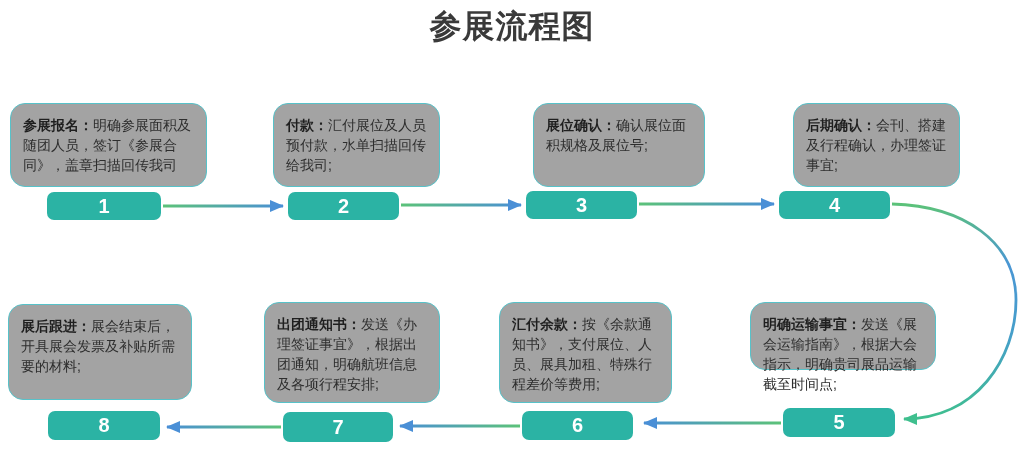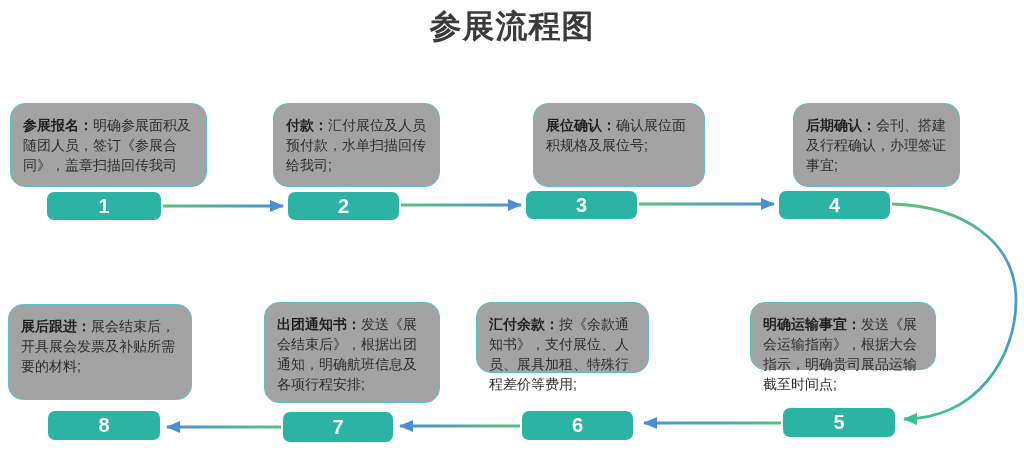--- a/index.html
+++ b/index.html
@@ -44,21 +44,21 @@
   .box-3{left:533px;top:103px;width:172px;height:84px;}
   .box-4{left:793px;top:103px;width:167px;height:84px;}
   
   .bar-1{left:47px;top:192px;width:114px;height:28px;}
   .bar-2{left:288px;top:192px;width:111px;height:28px;}
   .bar-3{left:526px;top:191px;width:111px;height:28px;}
   .bar-4{left:779px;top:191px;width:111px;height:28px;}
   
   .box-8{left:8px;top:304px;width:184px;height:96px;}
   .box-7{left:264px;top:302px;width:176px;height:101px;}
-  .box-6{left:476px;top:302px;width:173px;height:71px;}
+  .box-6{left:499px;top:302px;width:173px;height:101px;}
   .box-5{left:750px;top:302px;width:186px;height:68px;}
   
   .bar-8{left:48px;top:411px;width:112px;height:29px;}
   .bar-7{left:283px;top:412px;width:110px;height:30px;}
   .bar-6{left:522px;top:411px;width:111px;height:29px;}
   .bar-5{left:783px;top:408px;width:112px;height:29px;}
 </style>
 </head>
 <body>
 
@@ -138,21 +138,21 @@
   <div class="box box-5"><span class="lbl">明确运输事宜：</span><span>发送《展会运输指南》，根据大会指示，明确贵司展品运输截至时间点;</span></div>
   <div class="bar bar-5">
       <span>5</span>
     </div>
 
   <div class="box box-6"><span class="lbl">汇付余款：</span><span>按《余款通知书》，支付展位、人员、展具加租、特殊行程差价等费用;</span></div>
   <div class="bar bar-6">
       <span>6</span>
     </div>
 
-  <div class="box box-7"><span class="lbl">出团通知书：</span><span>发送《展会结束后》，根据出团通知，明确航班信息及各项行程安排;</span></div>
+  <div class="box box-7"><span class="lbl">出团通知书：</span><span>发送《办理签证事宜》，根据出团通知，明确航班信息及各项行程安排;</span></div>
   <div class="bar bar-7">
       <span>7</span>
     </div>
 
   <div class="box box-8"><span class="lbl">展后跟进：</span><span>展会结束后，开具展会发票及补贴所需要的材料;</span></div>
   <div class="bar bar-8">
       <span>8</span>
     </div>
 
 </div>

